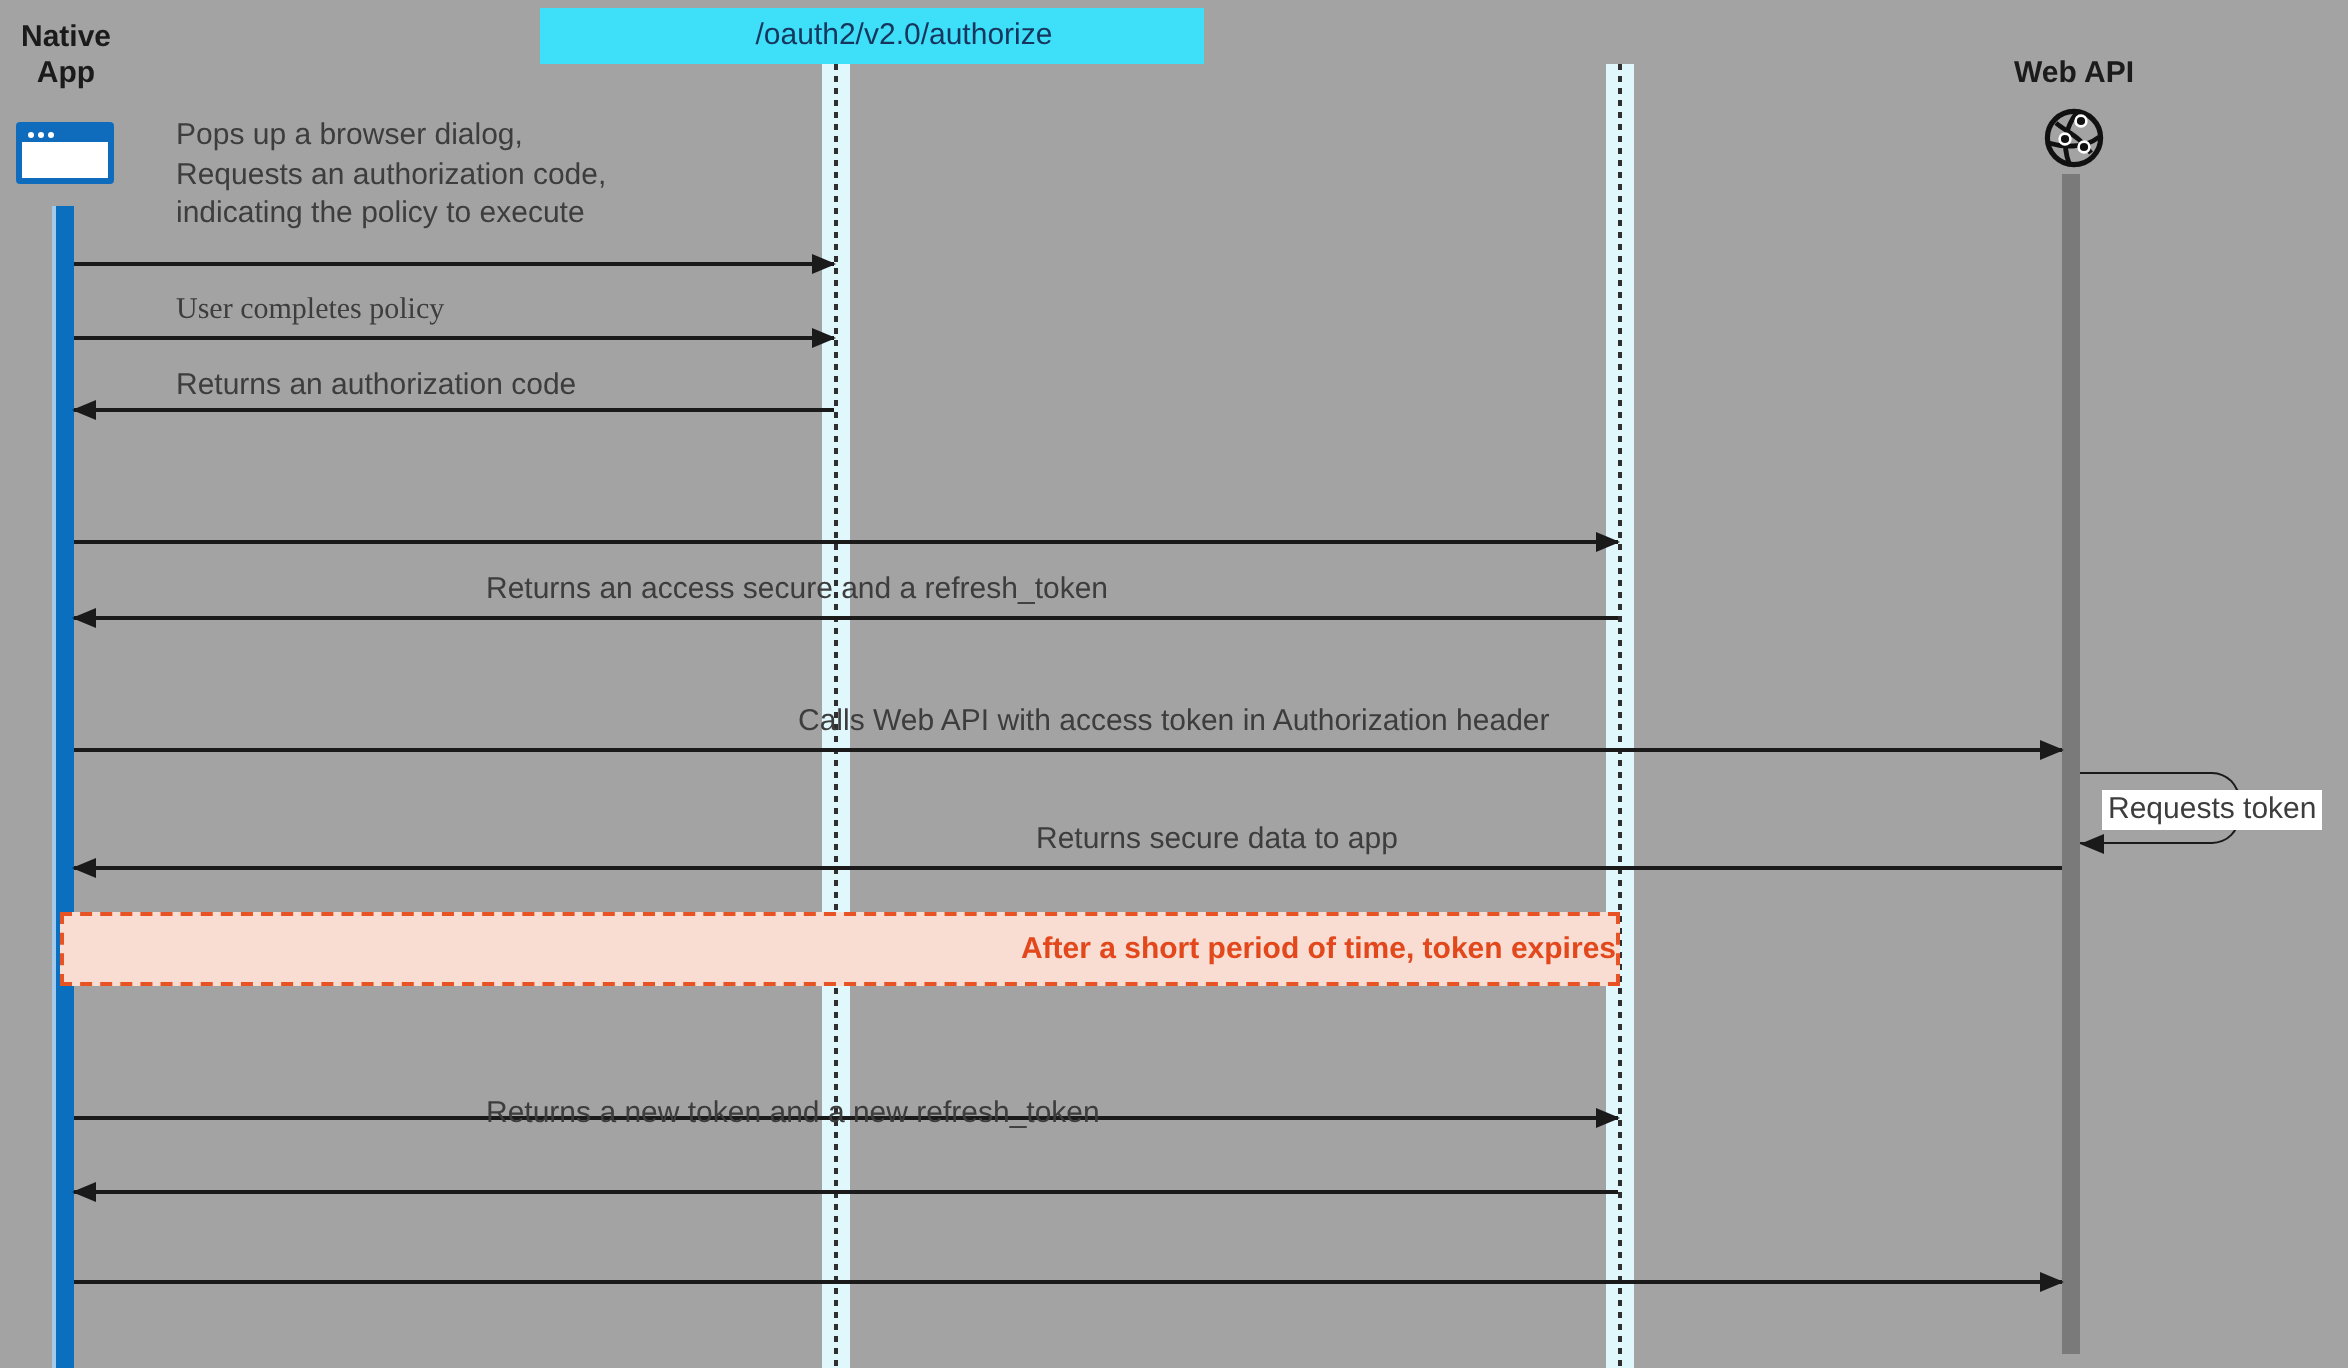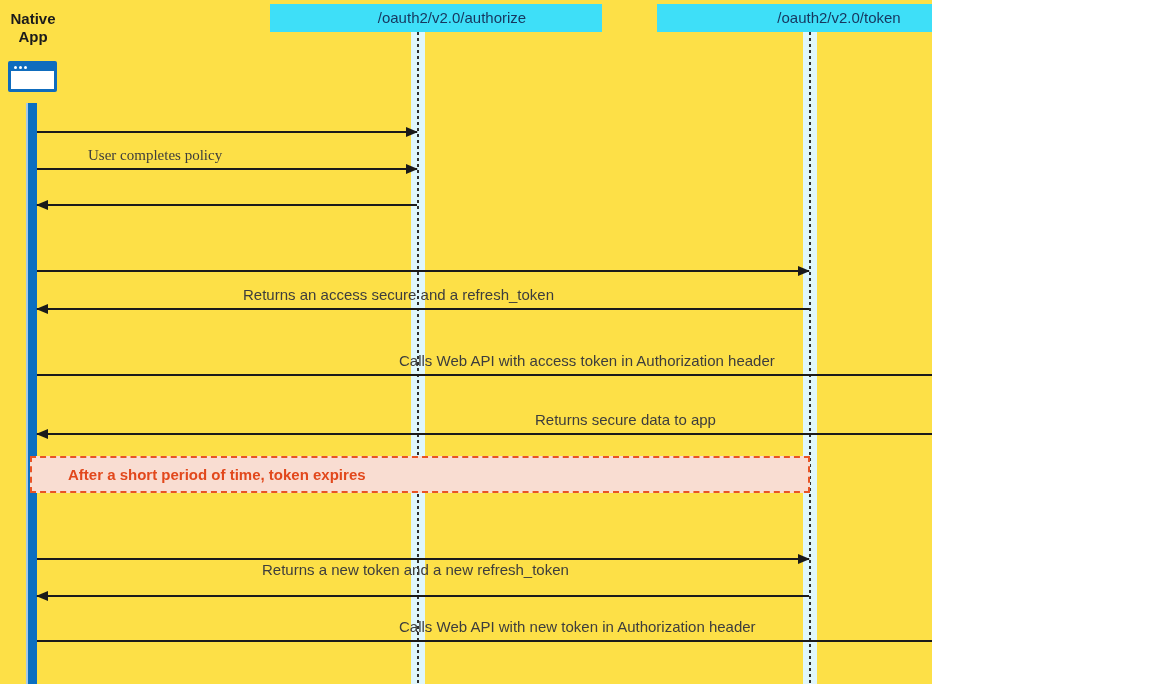--- a/index.html
+++ b/index.html
@@ -1,17 +1,17 @@
 <!DOCTYPE html>
 <html><head>
 <meta charset="utf-8">
 <style>
   html,body{margin:0;padding:0;background:#fff;}
   .canvas{
-    position:relative;width:932px;height:684px;background:#fde047;overflow:hidden;
+    position:relative;width:1174px;height:684px;background:#a3a3a3;overflow:hidden;
     font-family:"Liberation Sans",sans-serif;
   }
   
   .actor-label{position:absolute;font-weight:bold;font-size:15px;color:#1b1b1b;text-align:center;}
   .actor-label.native{left:0;top:10px;width:66px;line-height:18px;}
   .actor-label.webapi{left:999px;top:28px;width:76px;}
   .hdr{
     position:absolute;top:4px;width:300px;height:28px;background:#3edff8;
     color:#17365e;font-size:15px;line-height:28px;text-align:center;padding-left:32px;
   }
@@ -57,44 +57,44 @@
   #lb1{left:88px;top:146px;font-family:Liberation Serif, serif;}
   #ar1{left:37px;top:168px;width:380px;}
   #lb2{left:88px;top:183px;}
   #ar2{left:37px;top:204px;width:380px;}
   #lb3{left:243px;top:227px;}
   #ar3{left:37px;top:270px;width:772px;}
   #lb4{left:243px;top:285px;}
   #ar4{left:37px;top:308px;width:772px;}
   #lb5{left:399px;top:351px;}
   #ar5{left:37px;top:374px;width:994px;}
-  #lb7{left:535px;top:410px;}
+  #lb7{left:518px;top:410px;}
   #ar7{left:37px;top:433px;width:994px;}
   #lb8{left:243px;top:513px;}
   #ar8{left:37px;top:558px;width:772px;}
-  #lb9{left:243px;top:560px;margin-left:19px;}
+  #lb9{left:243px;top:547px;}
   #ar9{left:37px;top:595px;width:772px;}
   #lb10{left:399px;top:617px;}
   #ar10{left:37px;top:640px;width:994px;}
   
   .self-loop{
     position:absolute;left:1040px;top:386px;width:80px;height:36px;box-sizing:border-box;
     border:1.6px solid #1a1a1a;border-left:none;border-radius:0 14px 14px 0;
   }
   .self-loop-head{
     position:absolute;left:1040px;top:417px;width:0;height:0;
     border-right:12px solid #1a1a1a;border-top:5px solid transparent;border-bottom:5px solid transparent;
   }
   .loop-label{left:1051px;top:395px;background:#fff;padding:0 3px;}
   
   .note{
     position:absolute;left:30px;top:456px;width:780px;height:37px;box-sizing:border-box;
     background:#f9ddd2;border:2px dashed #e85325;
-    display:flex;align-items:center;justify-content:flex-start;
-    color:#e2481c;font-size:15px;font-weight:bold;padding-left:36px;
+    display:flex;align-items:center;justify-content:flex-end;
+    color:#e2481c;font-size:15px;font-weight:bold;
   }
 </style>
 </head>
 <body>
 
 <div class="canvas">
 
   <div class="actor-label native">
     <div>Native</div>
     <div>App</div>
@@ -102,46 +102,53 @@
 
   <div class="browser-icon">
     <div class="tbar">
         <i></i>
         <i></i>
         <i></i>
       </div>
   </div>
 
   <div class="hdr" id="hdr-auth">/oauth2/v2.0/authorize</div>
-  <div class="hdr" id="hdr-token">/oauth2/v2.0/token</div>
 
   <div class="actor-label webapi">Web API</div>
 
   <svg class="globe" width="34" height="34" viewBox="0 0 34 34">
     <circle cx="17" cy="17" r="13.3" fill="none" stroke="#111" stroke-width="2.6"></circle>
     <path d="M8 9.5 C14 14.5, 19 15.5, 25.5 24.5" fill="none" stroke="#111" stroke-width="2.4"></path>
     <path d="M18.5 4.2 C12.5 12, 11 20, 14.5 29.5" fill="none" stroke="#111" stroke-width="2.4"></path>
     <path d="M4.2 19.5 C11 21.5, 22 22.5, 29.5 16.5" fill="none" stroke="#111" stroke-width="2.4"></path>
     <circle cx="20.5" cy="8.5" r="2.7" fill="#111" stroke="#fff" stroke-width="1.3"></circle>
     <circle cx="12.5" cy="17.5" r="2.7" fill="#111" stroke="#fff" stroke-width="1.3"></circle>
     <circle cx="22" cy="21.5" r="2.7" fill="#111" stroke="#fff" stroke-width="1.3"></circle>
   </svg>
 
   <div class="act-bar app"></div>
   <div class="lifeline" id="ll-auth"></div>
   <div class="lifeline" id="ll-token"></div>
   <div class="act-bar api"></div>
 
+  <div class="msg-label" id="lb0">
+    <div>Pops up a browser dialog,</div>
+    <div>Requests an authorization code,</div>
+    <div>indicating the policy to execute</div>
+  </div>
   <div class="arrow right" id="ar0"></div>
 
   <div class="msg-label" id="lb1">
     <div>User completes policy</div>
   </div>
   <div class="arrow right" id="ar1"></div>
 
+  <div class="msg-label" id="lb2">
+    <div>Returns an authorization code</div>
+  </div>
   <div class="arrow left" id="ar2"></div>
 
   <div class="msg-label" id="lb3">
   </div>
   <div class="arrow right" id="ar3"></div>
 
   <div class="msg-label" id="lb4">
     <div>Returns an access secure and a refresh_token</div>
   </div>
   <div class="arrow left" id="ar4"></div>
@@ -166,18 +173,15 @@
 
   <div class="msg-label" id="lb8">
   </div>
   <div class="arrow right" id="ar8"></div>
 
   <div class="msg-label" id="lb9">
     <div>Returns a new token and a new refresh_token</div>
   </div>
   <div class="arrow left" id="ar9"></div>
 
-  <div class="msg-label" id="lb10">
-    <div>Calls Web API with new token in Authorization header</div>
-  </div>
   <div class="arrow right" id="ar10"></div>
 
 </div>
 
 </body></html>

